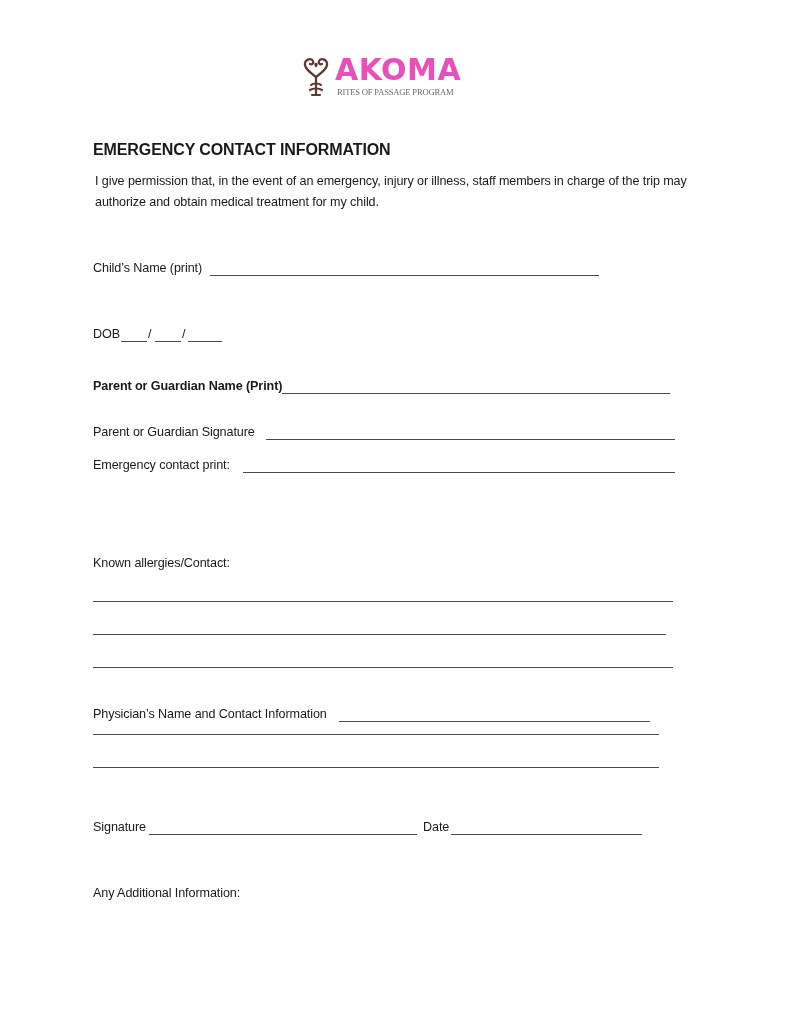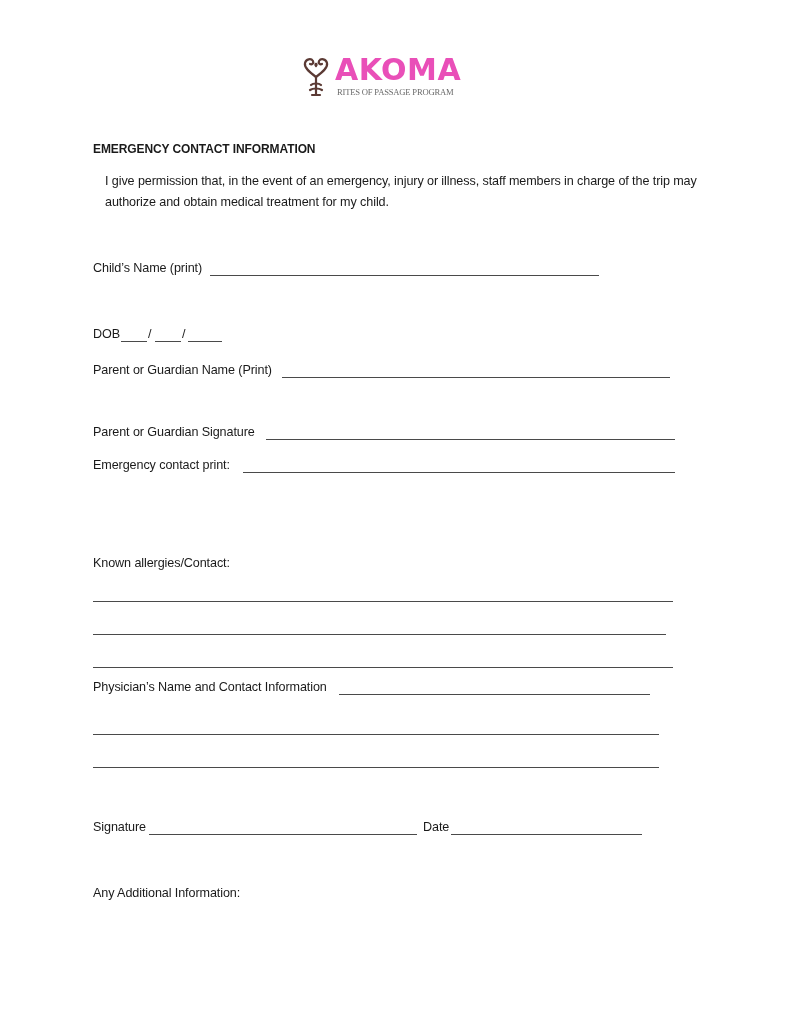--- a/index.html
+++ b/index.html
@@ -9,21 +9,21 @@
 
   
   .logo { position: absolute; left: 302px; top: 55px; height: 45px; }
   .logo-symbol { position: absolute; left: 0; top: 2px; width: 28px; height: 40px; }
   .logo-word { position: absolute; left: 33px; top: 0px; font-family: "DejaVu Sans", sans-serif;
                font-weight: bold; font-size: 30px; line-height: 30px; letter-spacing: 0.5px; white-space: nowrap; }
   .logo-tag { position: absolute; left: 35px; top: 32px; font-family: Liberation Serif, serif;
               font-size: 8.6px; letter-spacing: -0.2px; color: #6a6a6a; white-space: nowrap; text-transform: uppercase; }
 
   .txt { position: absolute; font-size: 12.6px; line-height: 15px; white-space: nowrap; letter-spacing: -0.1px; }
-  .heading { font-weight: bold; font-size: 12px; }
+  .heading { font-weight: bold; font-size: 16px; }
   .para { white-space: normal; width: 600px; line-height: 21px; }
 
   .line { position: absolute; height: 0; border-bottom: 1px solid #4a4a4a; }
   .field-row { position: absolute; height: 16px; }
   .field-row .lbl { position: absolute; left: 0; bottom: 2px; font-size: 12.6px; white-space: nowrap; letter-spacing: -0.1px; }
   .field-row .blank { position: absolute; bottom: 1px; border-bottom: 1px solid #4a4a4a; height: 0; }
 </style>
 </head>
 <body>
 
@@ -40,58 +40,58 @@
         <path d="M8 33 C 11 31, 17 31, 20 33"></path>
         <path d="M10 38 L18 38"></path>
       </g>
     </svg>
     <div class="logo-word" style="color:#e94fb8;">AKOMA</div>
     <div class="logo-tag" style="color: rgb(106, 106, 106);">RITES OF PASSAGE PROGRAM</div>
   </div>
 
   <div class="txt heading" style="left:93px; top:142px;">EMERGENCY CONTACT INFORMATION</div>
 
-  <div class="txt para" style="left:105px; top:171px;">I give permission that, in the event of an emergency, injury or illness, staff  members in charge of the trip may authorize and obtain medical treatment for my child.</div>
+  <div class="txt para" style="left:95px; top:171px;">I give permission that, in the event of an emergency, injury or illness, staff  members in charge of the trip may authorize and obtain medical treatment for my child.</div>
 
   <div class="field-row" style="left:93px; top:261px; width:510px;">
     <span class="lbl">Child’s Name (print)</span>
     <span class="blank" style="left:117px; width:389px;"></span>
   </div>
 
   <div class="field-row" style="left:93px; top:327px; width:140px;">
     <span class="lbl">DOB</span>
     <span class="blank" style="left:28px; width:26px;"></span>
     <span class="lbl" style="left:55px;">/</span>
     <span class="blank" style="left:62px; width:26px;"></span>
     <span class="lbl" style="left:89px;">/</span>
     <span class="blank" style="left:95px; width:34px;"></span>
   </div>
 
-  <div class="field-row" style="left:93px; top:363px; width:580px;">
+  <div class="field-row" style="left:93px; top:379px; width:580px;font-weight:bold;">
     <span class="lbl">Parent or Guardian Name (Print)</span>
     <span class="blank" style="left:189px; width:388px;"></span>
   </div>
 
   <div class="field-row" style="left:93px; top:425px; width:585px;text-align:center;">
     <span class="lbl">Parent or Guardian Signature</span>
     <span class="blank" style="left:173px; width:409px;"></span>
   </div>
 
   <div class="field-row" style="left:93px; top:458px; width:585px;">
     <span class="lbl">Emergency contact print:</span>
     <span class="blank" style="left:150px; width:432px;"></span>
   </div>
 
 
   <div class="txt" style="left:93px; top:556px;">Known allergies/Contact:</div>
   <div class="line" style="left:93px; top:601px; width:580px;"></div>
   <div class="line" style="left:93px; top:634px; width:573px;"></div>
   <div class="line" style="left:93px; top:667px; width:580px;"></div>
 
-  <div class="field-row" style="left:93px; top:680px; width:560px;">
+  <div class="field-row" style="left:93px; top:707px; width:560px;">
     <span class="lbl">Physician’s Name and Contact Information</span>
     <span class="blank" style="left:246px; width:311px;"></span>
   </div>
   <div class="line" style="left:93px; top:734px; width:566px;"></div>
   <div class="line" style="left:93px; top:767px; width:566px;"></div>
 
   <div class="field-row" style="left:423px; top:820px; width:225px;">
     <span class="lbl">Date</span>
     <span class="blank" style="left:28px; width:191px;"></span>
   </div>

